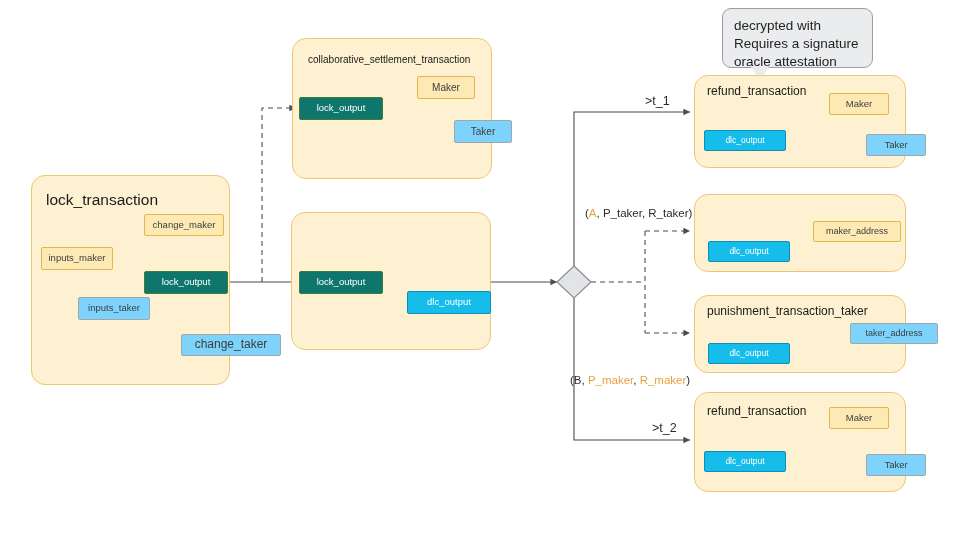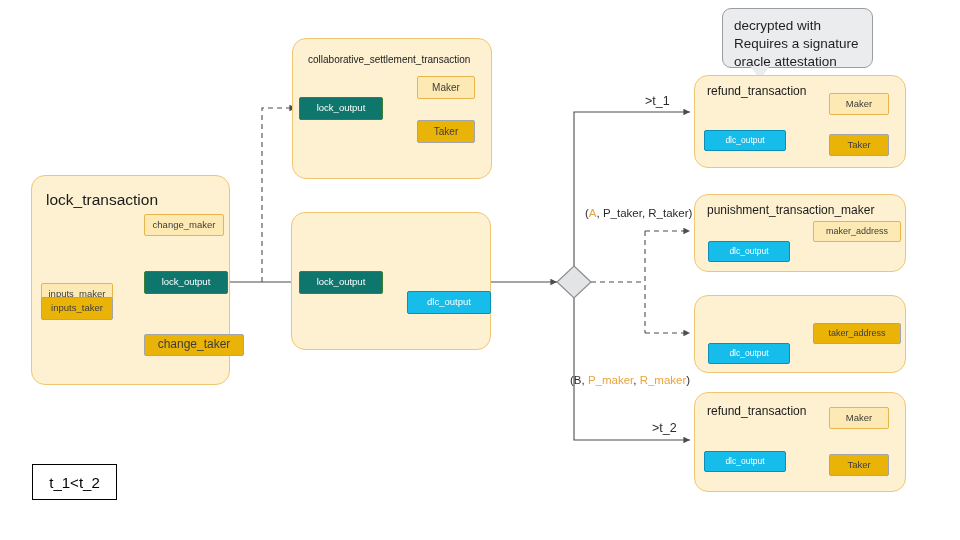--- a/index.html
+++ b/index.html
@@ -56,23 +56,24 @@
     border: 1.3px solid #0d8fb5;
     color: #ffffff;
     margin-top: 20px;
   }
   .n-yellow {
     background: #fde9b4;
     border: 1.3px solid #e8b54c;
     color: #3d3d3d;
   }
   .n-grey {
-    background: #eab308;
+    background: #7dd3fc;
     border: 1.3px solid #a2a6ab;
     color: #3d3d3d;
+    margin-left: 37px;
   }
   
   .callout {
     position: absolute;
     background: #ebecee;
     border: 1.3px solid #9a9da1;
     border-radius: 9px;
     box-sizing: border-box;
     padding: 8px 11px 7px 11px;
     color: #1f1f1f;
@@ -178,21 +179,21 @@
       <path d="M806,418 L816,418" marker-end="url(#arr)"></path>
       <path d="M806,465 L816,465" marker-end="url(#arr)"></path>
     </g>
 
     <polygon points="574,266 591,282 574,298 557,282" fill="#e3e4e6" stroke="#8b8e92" stroke-width="1.2"></polygon>
   </svg>
 
   <div class="tx" style="left:31px; top:175px; width:199px; height:210px;"></div>
   <div class="tx-title" style="left:46px; top:191px; font-size:15.5px;">lock_transaction</div>
 
-  <div class="node n-yellow" style="left:41px; top:247px; width:72px; height:23px; font-size:9.5px;margin-top:36px;">inputs_maker</div>
+  <div class="node n-yellow" style="left:41px; top:247px; width:72px; height:23px; font-size:9.5px;">inputs_maker</div>
   <div class="node n-grey" style="left:41px; top:297px; width:72px; height:23px; font-size:9.5px;">inputs_taker</div>
 
   <div class="node n-yellow" style="left:144px; top:214px; width:80px; height:22px; font-size:9.5px;">change_maker</div>
   <div class="node n-green" style="left:144px; top:271px; width:84px; height:23px; font-size:9.5px;">lock_output</div>
   <div class="node n-grey" style="left:144px; top:334px; width:100px; height:22px; font-size:12px;">change_taker</div>
 
   <div class="tx" style="left:292px; top:38px; width:200px; height:141px;"></div>
   <div class="tx-title" style="left:308px; top:54px; font-size:10px;">collaborative_settlement_transaction</div>
 
   <div class="node n-green" style="left:299px; top:97px; width:84px; height:23px; font-size:9.5px;">lock_output</div>
@@ -212,39 +213,38 @@
   <div class="callout-tail" style="left:751px; top:67px;"></div>
 
   <div class="tx" style="left:694px; top:75px; width:212px; height:93px;"></div>
   <div class="tx-title" style="left:707px; top:84px; font-size:12px;">refund_transaction</div>
 
   <div class="node n-cyan" style="left:704px; top:110px; width:82px; height:21px; font-size:8.5px;">dlc_output</div>
   <div class="node n-yellow" style="left:829px; top:93px; width:60px; height:22px; font-size:9.5px;">Maker</div>
   <div class="node n-grey" style="left:829px; top:134px; width:60px; height:22px; font-size:9.5px;">Taker</div>
 
   <div class="tx" style="left:694px; top:194px; width:212px; height:78px;"></div>
-  <div class="tx-title" style="left:707px; top:203px; font-size:12px;">punishment_transaction_maker</div>
 
   <div class="node n-cyan" style="left:708px; top:221px; width:82px; height:21px; font-size:8.5px;">dlc_output</div>
   <div class="node n-yellow" style="left:813px; top:221px; width:88px; height:21px; font-size:9px;">maker_address</div>
 
   <div class="tx" style="left:694px; top:295px; width:212px; height:78px;"></div>
+  <div class="tx-title" style="left:707px; top:304px; font-size:12px;">punishment_transaction_taker</div>
 
   <div class="node n-cyan" style="left:708px; top:323px; width:82px; height:21px; font-size:8.5px;">dlc_output</div>
   <div class="node n-grey" style="left:813px; top:323px; width:88px; height:21px; font-size:9px;">taker_address</div>
 
   <div class="tx" style="left:694px; top:392px; width:212px; height:100px;"></div>
   <div class="tx-title" style="left:707px; top:404px; font-size:12px;">refund_transaction</div>
 
   <div class="node n-cyan" style="left:704px; top:431px; width:82px; height:21px; font-size:8.5px;">dlc_output</div>
   <div class="node n-yellow" style="left:829px; top:407px; width:60px; height:22px; font-size:9.5px;">Maker</div>
   <div class="node n-grey" style="left:829px; top:454px; width:60px; height:22px; font-size:9.5px;">Taker</div>
 
   <div class="edge-label big" style="left:645px; top:94px;">&gt;t_1</div>
   <div class="edge-label big" style="left:652px; top:421px;">&gt;t_2</div>
 
   <div class="edge-label" style="left:585px; top:207px;"><span>(</span><span class="hl">A</span><span>, P_taker, R_taker)</span></div>
 
   <div class="edge-label" style="left:570px; top:334px;margin-top:40px;"><span>(B, </span><span class="hl">P_maker</span><span>, </span><span class="hl">R_maker</span><span>)</span></div>
 
-  <div class="note" style="left:32px; top:464px; width:85px; height:36px;">t_1&lt;t_2</div>
 
 </div>
 
 </body></html>

